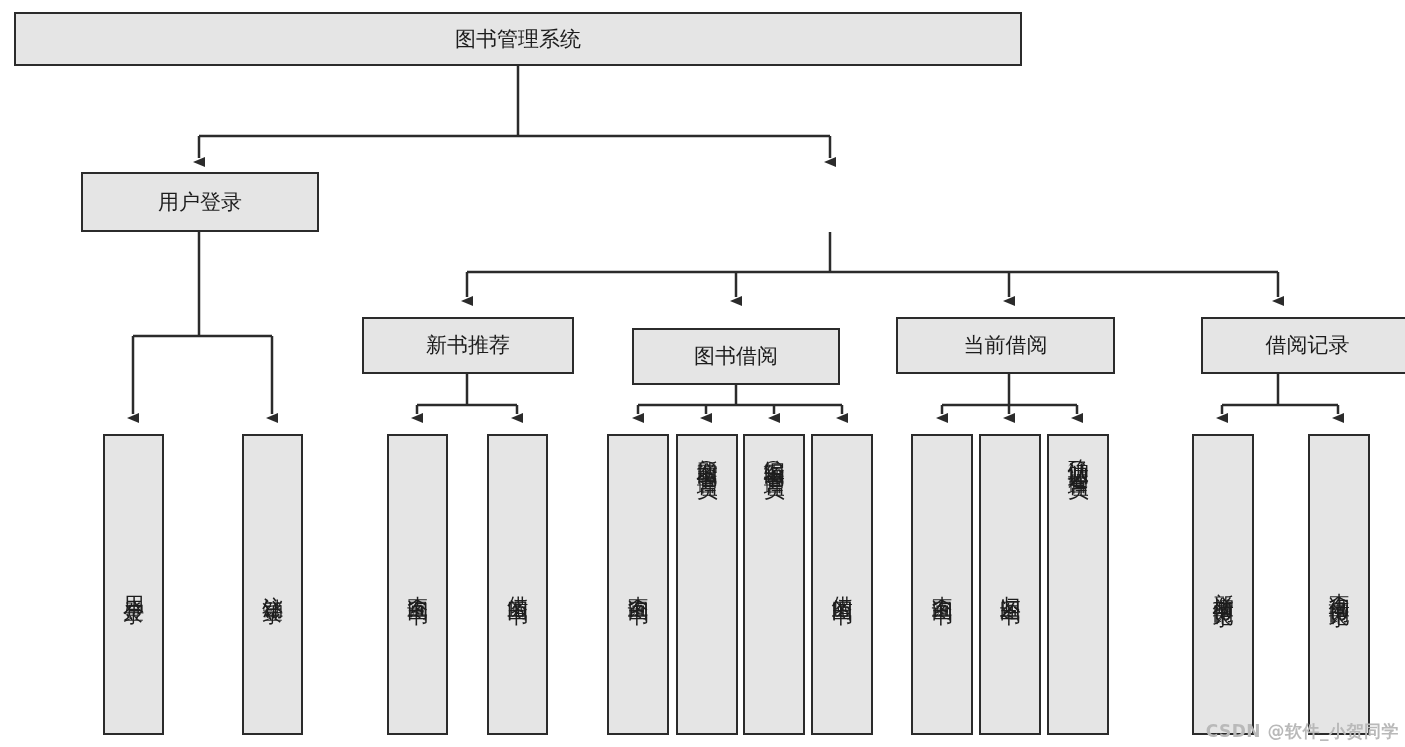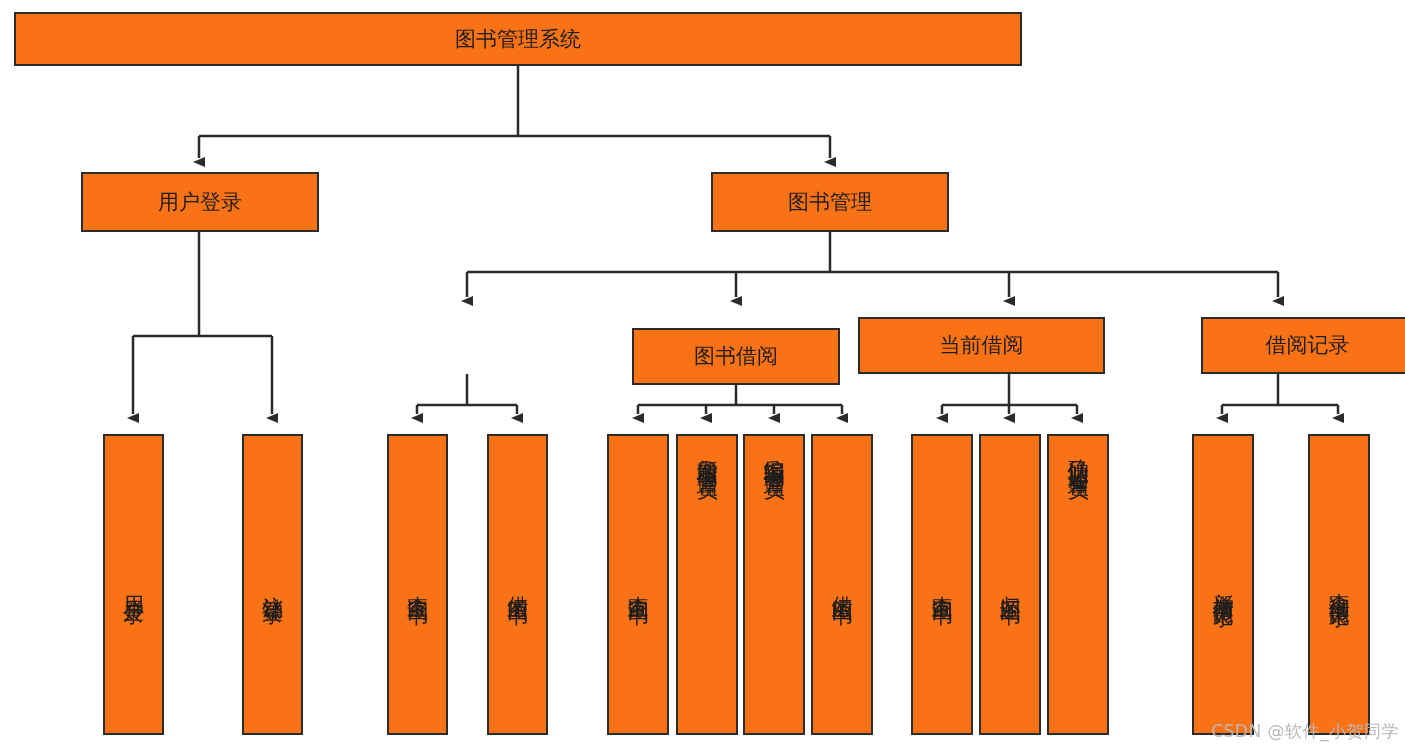--- a/index.html
+++ b/index.html
@@ -1,26 +1,26 @@
 <!DOCTYPE html>
 <html><head>
 <meta charset="utf-8">
 <style>
   html,body{margin:0;padding:0;background:#ffffff;}
   body{width:1405px;height:747px;overflow:hidden;font-family:"DejaVu Sans","Liberation Sans",sans-serif;}
   #diagram-root{position:relative;width:1405px;height:747px;background:#fff;}
   svg.edges{position:absolute;left:0;top:0;width:1405px;height:747px;pointer-events:none;}
-  .node{position:absolute;box-sizing:border-box;background:#f97316;border:2px solid #2b2b2b;display:flex;align-items:center;justify-content:center;}
+  .node{position:absolute;box-sizing:border-box;background:#e5e5e5;border:2px solid #2b2b2b;display:flex;align-items:center;justify-content:center;}
   .node .lbl{color:#1d1d1d;line-height:1.08;text-align:center;white-space:pre;}
   .node.h .lbl{font-size:21px;}
   .node.root .lbl{font-size:21px;}
   .node.v{padding:6px 0;align-items:flex-start;}
   .node.v .lbl{writing-mode:vertical-rl;text-orientation:upright;font-size:21px;letter-spacing:3px;display:block;margin:0 auto;}
   .node.v.mid .lbl{margin-top:auto;margin-bottom:auto;}
-  .watermark{position:absolute;right:6px;bottom:4px;font-size:17px;color:#b9b9b9;letter-spacing:0.5px;white-space:nowrap;}
+  .watermark{position:absolute;right:6px;bottom:4px;font-size:17px;color:#b9b9b9;letter-spacing:0.5px;white-space:nowrap;font-weight:bold;}
 </style>
 </head>
 <body>
 
 <div id="diagram-root">
 
   <svg class="edges" viewBox="0 0 1405 747" xmlns="http://www.w3.org/2000/svg">
     <defs>
       <marker id="arrow" markerWidth="10" markerHeight="12" refX="1" refY="6" orient="auto" markerUnits="userSpaceOnUse">
         <path d="M0,0 L10,0 L5,12 Z" fill="#2b2b2b"></path>
@@ -70,28 +70,28 @@
     </g>
   </svg>
 
   <div class="node root h" style="left:14px;top:12px;width:1008px;height:54px;">
     <span class="lbl">图书管理系统</span>
   </div>
 
   <div class="node h" style="left:81px;top:172px;width:238px;height:60px;">
     <span class="lbl">用户登录</span>
   </div>
-  <div class="node h" style="left:711px;top:172px;width:238px;height:60px;">
-    <span class="lbl">图书管理</span>
+
+  <div class="node h" style="left:362px;top:317px;width:212px;height:57px;">
+    <span class="lbl">新书推荐</span>
   </div>
-
   <div class="node h" style="left:632px;top:328px;width:208px;height:57px;">
     <span class="lbl">图书借阅</span>
   </div>
-  <div class="node h" style="left:858px;top:317px;width:247px;height:57px;">
+  <div class="node h" style="left:896px;top:317px;width:219px;height:57px;">
     <span class="lbl">当前借阅</span>
   </div>
   <div class="node h" style="left:1201px;top:317px;width:213px;height:57px;">
     <span class="lbl">借阅记录</span>
   </div>
 
   <div class="node v mid" style="left:103px;top:434px;width:61px;height:301px;">
     <span class="lbl">用户登录</span>
   </div>
   <div class="node v mid" style="left:242px;top:434px;width:61px;height:301px;">

